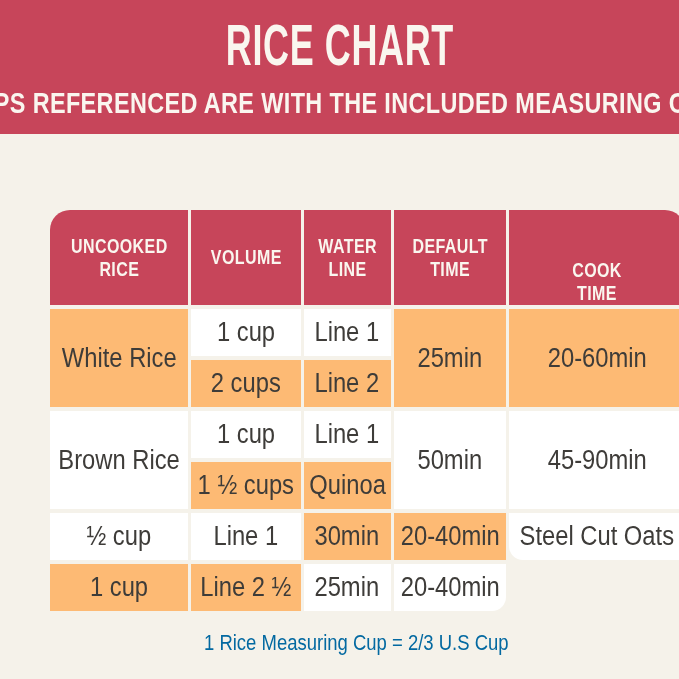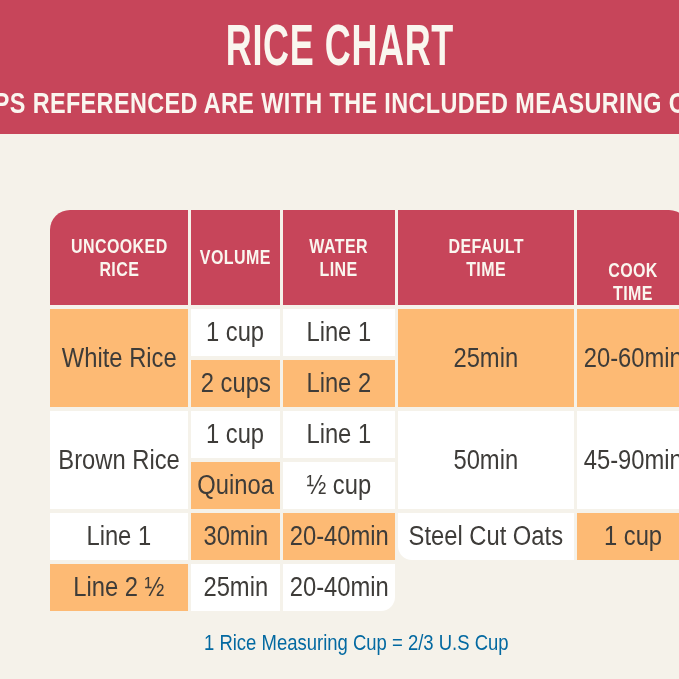--- a/index.html
+++ b/index.html
@@ -128,20 +128,23 @@
   </div>
   <div class="cell bg-white">
     <span class="ctext">Line 1</span>
   </div>
   <div class="cell bg-white span2">
     <span class="ctext">50min</span>
   </div>
   <div class="cell bg-white span2">
     <span class="ctext">45-90min</span>
   </div>
+  <div class="cell bg-gray">
+    <span class="ctext">1 ½ cups</span>
+  </div>
 
   <div class="cell bg-gray">
     <span class="ctext">Quinoa</span>
   </div>
   <div class="cell bg-white">
     <span class="ctext">½ cup</span>
   </div>
   <div class="cell bg-white">
     <span class="ctext">Line 1</span>
   </div>

